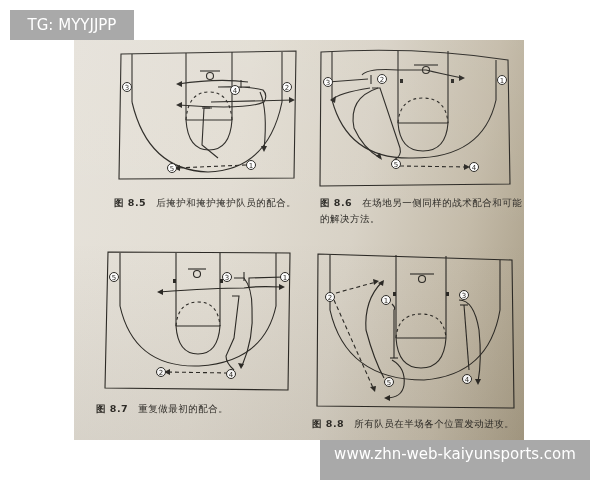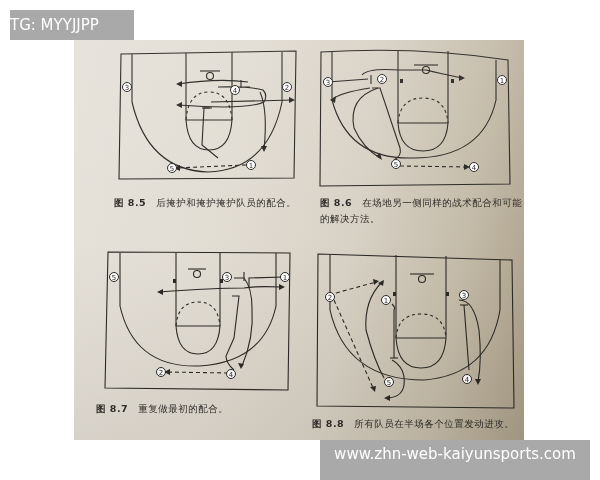--- a/index.html
+++ b/index.html
@@ -7,21 +7,21 @@
   .photo { position:absolute; left:74px; top:40px; width:450px; height:400px;
     background: linear-gradient(100deg, #e6e2da 0%, #e2ddd3 35%, #d8d2c6 60%, #c4bba9 82%, #a89d86 100%); }
   .photo::after { content:""; position:absolute; inset:0;
     background: linear-gradient(180deg, rgba(255,255,255,0.05) 0%, rgba(0,0,0,0) 50%, rgba(60,50,35,0.08) 100%); pointer-events:none; }
   .fig { position:absolute; }
   .fig svg { display:block; }
   .caption { position:absolute; font-family:"DejaVu Serif", serif; font-size:9.5px; color:#2c2a26; letter-spacing:0.5px; white-space:nowrap; }
   .caption .num { font-family:"DejaVu Sans", sans-serif; font-weight:bold; margin-right:10px; }
   .caption .line2 { display:block; margin-top:3px; }
   .wm { position:absolute; background:#a9a9a9; color:#ffffff; font-family:"DejaVu Sans", sans-serif; }
-  .wm-top { left:10px; top:10px; width:124px; height:30px; font-size:15px; line-height:30px; }
+  .wm-top { left:10px; top:10px; width:124px; height:30px; font-size:15px; line-height:30px; text-align:center; }
   .wm-bottom { left:320px; top:440px; width:270px; height:43px; font-size:15px; line-height:29px; text-align:center; }
 </style>
 </head>
 <body>
 
 <div class="photo">
 
   <div class="fig" style="left:44px;top:10px;">
     <svg width="180" height="130" viewBox="0 0 180 130">
       <g fill="none" stroke="#2b2925" stroke-width="1.1">

